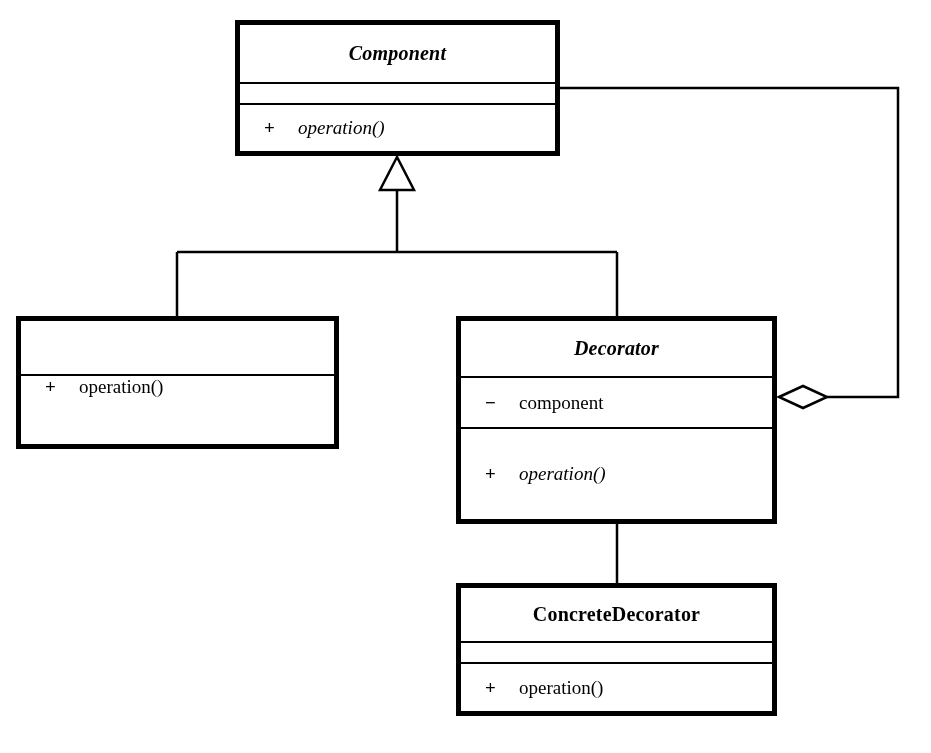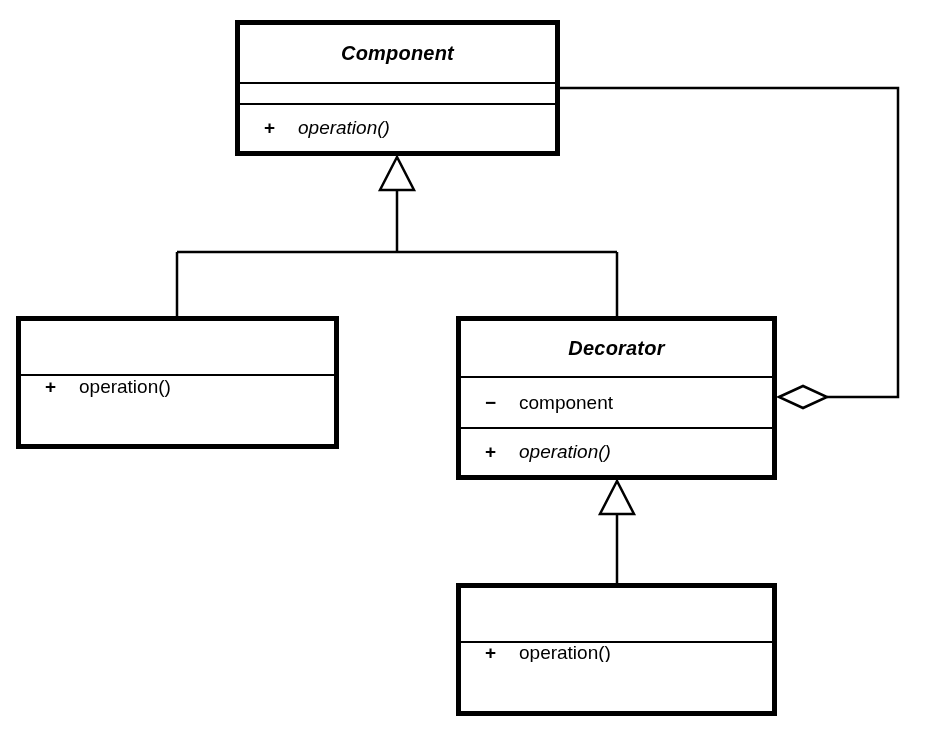--- a/index.html
+++ b/index.html
@@ -5,21 +5,21 @@
   html, body {
     margin: 0;
     padding: 0;
     background: #ffffff;
   }
   #canvas {
     position: relative;
     width: 931px;
     height: 753px;
     background: #ffffff;
-    font-family: Liberation Sans, sans-serif;
+    font-family: Liberation Serif, serif;
     color: #000000;
     overflow: hidden;
   }
   #connector-layer {
     position: absolute;
     left: 0;
     top: 0;
     width: 931px;
     height: 753px;
   }
@@ -65,21 +65,21 @@
   .member .mname {
     margin-left: 12px;
   }
   .member.italic .mname {
     font-style: italic;
   }
 
   
   #box-component         { left: 235px; top: 20px;  width: 325px; height: 136px; grid-template-rows: 57px 21px 1fr; }
   #box-concretecomponent { left: 16px;  top: 316px; width: 323px; height: 133px; grid-template-rows: 53px 23px 1fr; }
-  #box-decorator         { left: 456px; top: 316px; width: 321px; height: 164px; grid-template-rows: 55px 51px 1fr; }
+  #box-decorator         { left: 456px; top: 316px; width: 321px; height: 208px; grid-template-rows: 55px 51px 1fr; }
   #box-concretedecorator { left: 456px; top: 583px; width: 321px; height: 133px; grid-template-rows: 53px 21px 1fr; }
 </style>
 </head>
 <body>
 
 <div id="canvas">
 
   <svg id="connector-layer" viewBox="0 0 931 753" xmlns="http://www.w3.org/2000/svg">
 
     <g stroke="#000000" stroke-width="2.5" fill="none">
@@ -129,20 +129,21 @@
     </div>
     <div class="compartment ops">
       <div class="member italic">
         <span class="vis">+</span>
         <span class="mname">operation()</span>
       </div>
     </div>
   </div>
 
   <div id="box-concretedecorator" class="uml-class">
+    <div class="compartment title">ConcreteDecorator</div>
     <div class="compartment attrs"></div>
     <div class="compartment ops">
       <div class="member">
         <span class="vis">+</span>
         <span class="mname">operation()</span>
       </div>
     </div>
   </div>
 
 </div>

